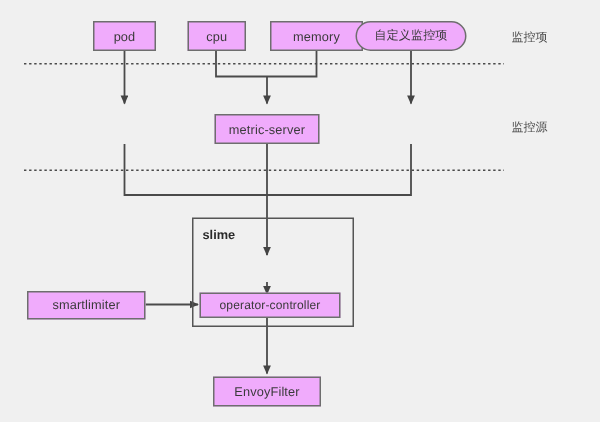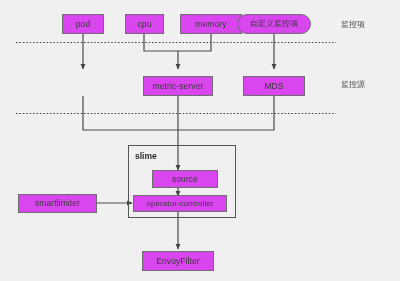--- a/index.html
+++ b/index.html
@@ -22,21 +22,21 @@
   #diagram-svg {
     position: absolute;
     left: 0;
     top: 0;
     width: 400px;
     height: 281px;
   }
   .node {
     position: absolute;
     box-sizing: border-box;
-    background: #d946ef;
+    background: #f0abfc;
     border: 1px solid #6e6e6e;
     color: #3a3a3a;
     font-size: 8.5px;
     line-height: 1;
     display: flex;
     align-items: center;
     justify-content: center;
     text-align: center;
     letter-spacing: 0.1px;
     white-space: nowrap;
@@ -114,26 +114,24 @@
 
   <div class="node" style="left:125px; top:14px; width:39px; height:20px;">cpu</div>
 
   <div class="node" style="left:180px; top:14px; width:62px; height:20px;">memory</div>
 
   <div class="node node-cjk" style="left:237px; top:14px; width:74px; height:20px;border-radius:10px;">自定义监控项</div>
 
 
   <div class="node" style="left:143px; top:76px; width:70px; height:20px;">metric-server</div>
 
-  <div class="node" style="left:243px; top:76px; width:62px; height:20px;">MDS</div>
 
   <div class="group-box" style="left:128px; top:145px; width:108px; height:73px;"></div>
   <div class="group-label" style="left:135px; top:152px;">slime</div>
 
-  <div class="node" style="left:152px; top:170px; width:66px; height:18px;">source</div>
 
   <div class="node" style="left:133px; top:195px; width:94px; height:17px; font-size:8px;">operator-controller</div>
 
   <div class="node" style="left:18px; top:194px; width:79px; height:19px;">smartlimiter</div>
 
   <div class="node" style="left:142px; top:251px; width:72px; height:20px;">EnvoyFilter</div>
 
 </div>
 
 </body></html>

